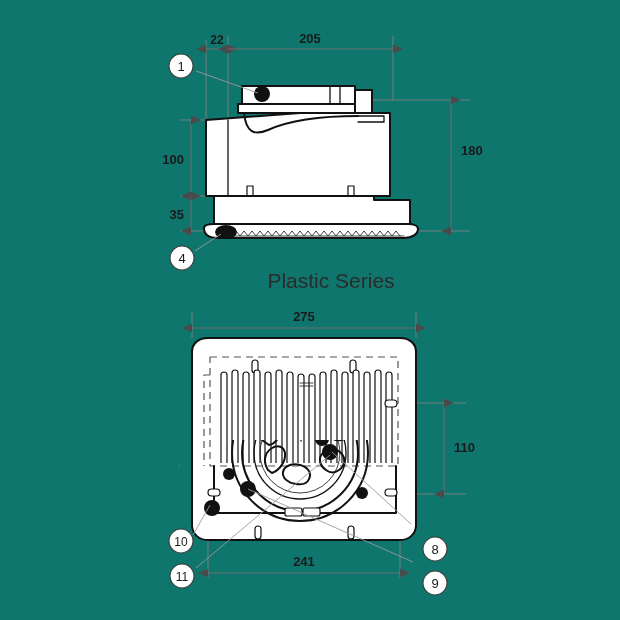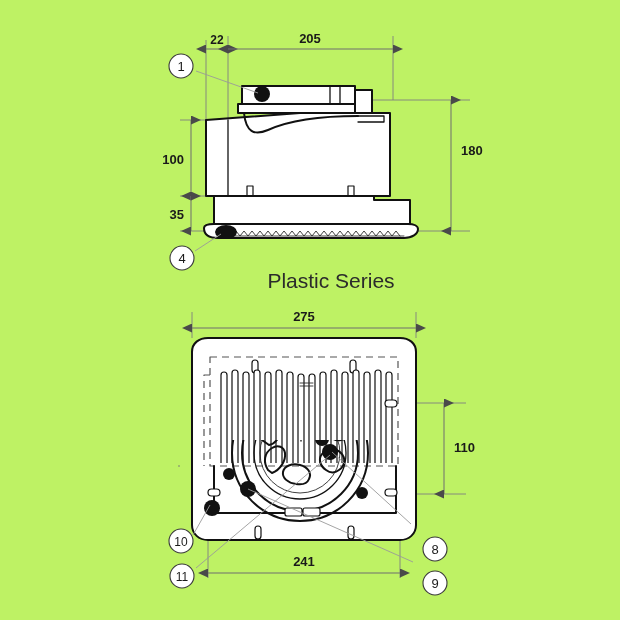--- a/index.html
+++ b/index.html
@@ -10,21 +10,21 @@
   body {
     width: 620px;
     height: 620px;
     font-family: "Liberation Sans", sans-serif;
     overflow: hidden;
   }
   #drawing-root {
     position: relative;
     width: 620px;
     height: 620px;
-    background: #bef264;
+    background: #0f766e;
   }
   svg.sheet {
     display: block;
     width: 620px;
     height: 620px;
   }
   .dim-text {
     font-family: "Liberation Sans", sans-serif;
     font-size: 13px;
     font-weight: bold;

